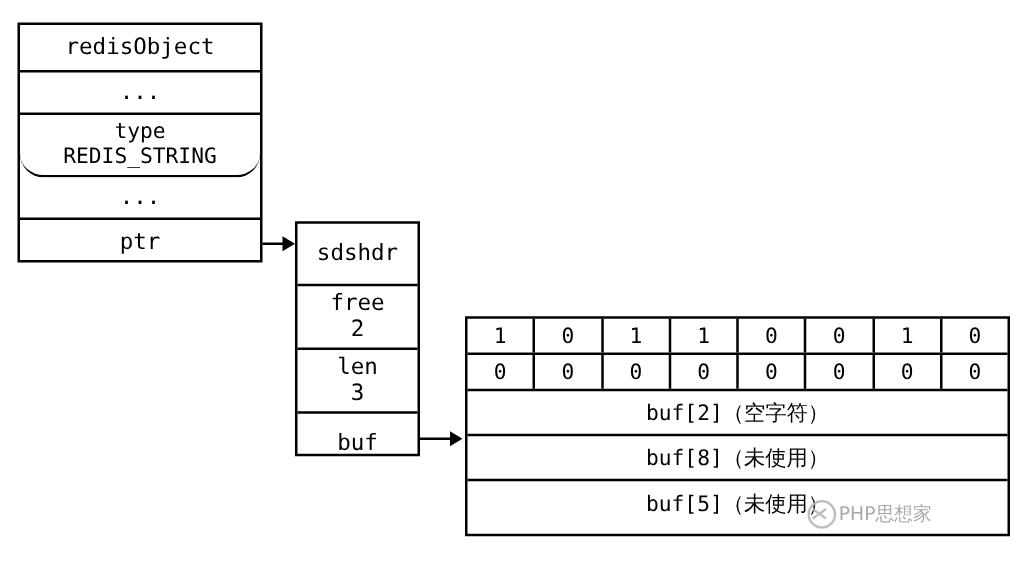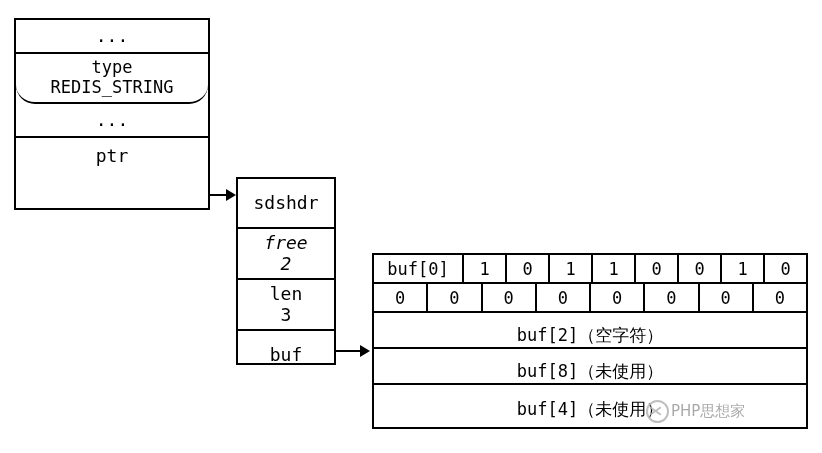--- a/index.html
+++ b/index.html
@@ -59,39 +59,39 @@
 
   
   #sdshdr {
     left: 236px;
     top: 177px;
     width: 100px;
     height: 188px;
   }
   #sdshdr .cell { font-size: 18px; }
   .sds-title { height: 50px; }
-  .sds-free  { height: 51px; font-style: italic; }
+  .sds-free  { height: 51px; }
   .sds-len   { height: 51px; }
   .sds-buf   { height: 49px; }
 
   
   #buf-table {
     left: 372px;
     top: 253px;
     width: 436px;
     height: 176px;
   }
   .buf-row {
     display: flex;
     box-sizing: border-box;
     border-bottom: 2px solid #000;
     height: 29px;
   }
   .buf-row:last-child { border-bottom: none; }
-  .buf-row.tall { height: 36px; align-items: flex-end; }
+  .buf-row.tall { height: 36px; }
   .buf-label {
     box-sizing: border-box;
     width: 90px;
     border-right: 2px solid #000;
     display: flex;
     align-items: center;
     justify-content: center;
     font-size: 17px;
     font-family: "DejaVu Sans Mono", monospace;
   }
@@ -176,20 +176,21 @@
     left: 1px; top: 7.5px;
     transform: rotate(-35deg);
   }
 </style>
 </head>
 <body>
 
 <div class="canvas">
 
   <div class="box" id="redis-object">
+    <div class="cell ro-title">redisObject</div>
     <div class="cell ro-dots1">...</div>
     <div class="cell ro-type">type
 REDIS_STRING</div>
     <div class="cell ro-dots2">...</div>
     <div class="cell ro-ptr">ptr</div>
   </div>
 
   <div class="arrow" id="arrow-ptr">
     <div class="arrow-line"></div>
     <div class="arrow-head"></div>
@@ -205,21 +206,20 @@
   </div>
 
   <div class="arrow" id="arrow-buf">
     <div class="arrow-line"></div>
     <div class="arrow-head"></div>
   </div>
 
   <div class="box" id="buf-table">
 
     <div class="buf-row">
-      <div class="buf-label">buf[0]</div>
       <div class="buf-bit">1</div>
       <div class="buf-bit">0</div>
       <div class="buf-bit">1</div>
       <div class="buf-bit">1</div>
       <div class="buf-bit">0</div>
       <div class="buf-bit">0</div>
       <div class="buf-bit">1</div>
       <div class="buf-bit">0</div>
     </div>
 
@@ -234,21 +234,21 @@
       <div class="buf-bit">0</div>
     </div>
 
     <div class="buf-row tall">
       <div class="buf-wide">buf[2]（空字符）</div>
     </div>
     <div class="buf-row tall">
       <div class="buf-wide">buf[8]（未使用）</div>
     </div>
     <div class="buf-row tall">
-      <div class="buf-wide">buf[4]（未使用）</div>
+      <div class="buf-wide">buf[5]（未使用）</div>
     </div>
 
   </div>
 
   <div id="watermark">
     <span class="wm-logo"></span>
     <span>PHP思想家</span>
   </div>
 
 </div>

